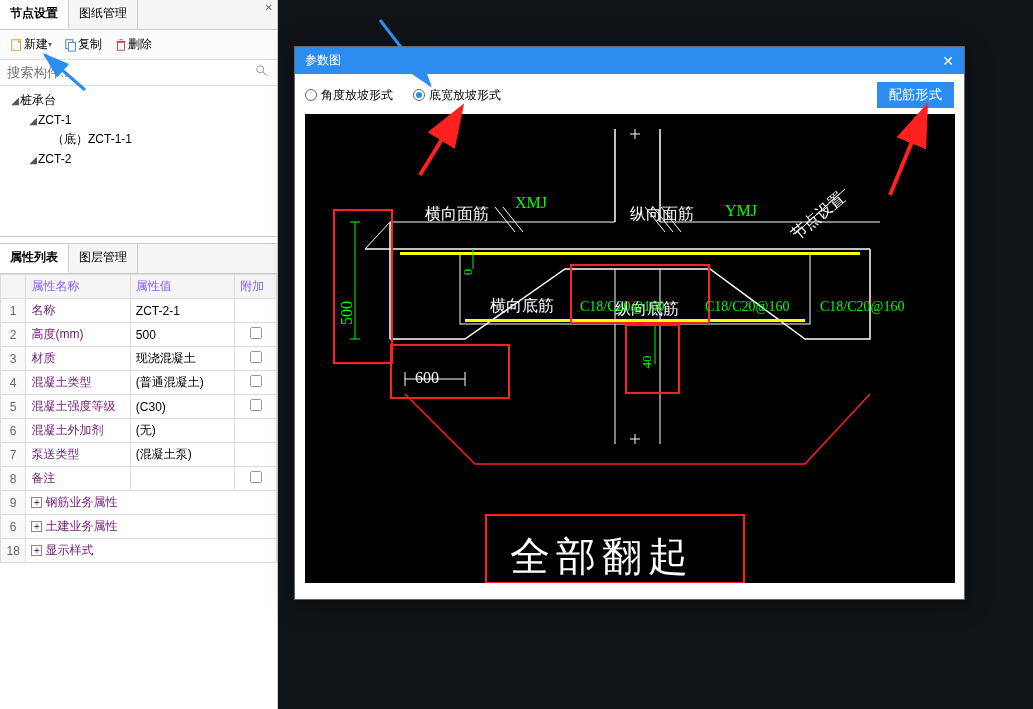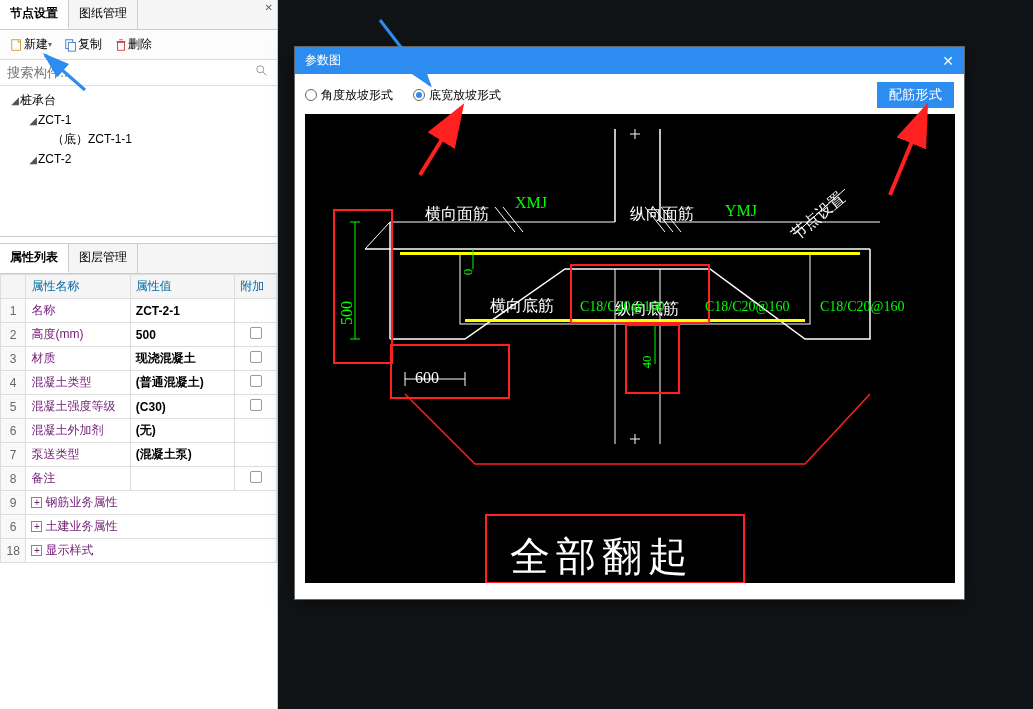--- a/index.html
+++ b/index.html
@@ -29,24 +29,24 @@
 .lvl-0 { padding-left: 8px; }
 .lvl-1 { padding-left: 26px; }
 .lvl-2 { padding-left: 50px; }
 .tree-node.selected { background: #cde8ff; }
 
 
 .prop-section { }
 .prop-tabs { display: flex; border-bottom: 1px solid #ccc; background: #f5f5f5; margin-top: 6px; border-top: 1px solid #ccc;}
 .prop-table { width: 100%; border-collapse: collapse; }
 .prop-table th, .prop-table td { border: 1px solid #ddd; padding: 3px 5px; text-align: left; height: 20px; }
-.prop-table th { background: #f5f5f5; font-weight: normal; color: #0369a1; }
+.prop-table th { background: #f5f5f5; font-weight: normal; color: #8b5cf6; }
 .prop-table td.idx { width: 24px; text-align: center; color: #666; background: #f9f9f9; }
 .prop-table td.name { width: 100px; color: #701a75; }
-.prop-table td.val { width: 100px; font-weight: bold; }
+.prop-table td.val { width: 100px; }
 .prop-table td.extra { width: 40px; text-align: center; }
 .chk { width: 12px; height: 12px; border: 1px solid #999; display: inline-block; border-radius: 2px; }
 .exp-plus { display: inline-block; width: 11px; height: 11px; border: 1px solid #888; text-align: center; line-height: 9px; font-size: 10px; margin-right: 3px; }
 
 
 .right-area { position: absolute; left: 278px; top: 0; right: 0; bottom: 0; background: #111417; }
 
 
 .dialog { position: absolute; left: 294px; top: 46px; width: 671px; background: #fff; border: 1px solid #666; box-shadow: 0 4px 20px rgba(0,0,0,0.5); }
 .dlg-title { background: #2d8cf0; color: #fff; padding: 5px 10px; display: flex; justify-content: space-between; align-items: center; }

